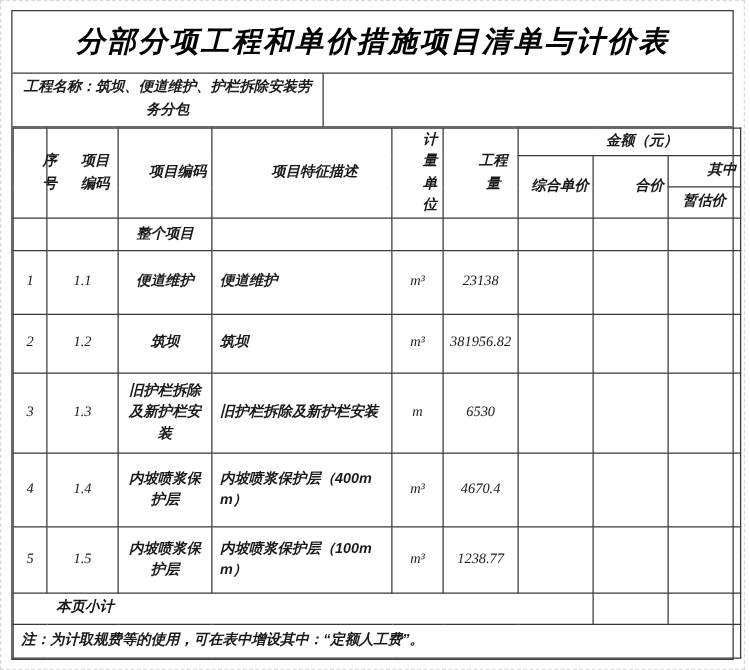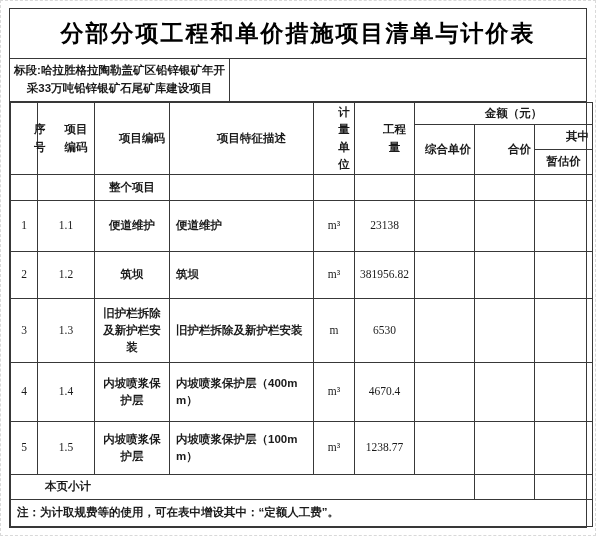--- a/index.html
+++ b/index.html
@@ -9,20 +9,21 @@
     font-family:"Liberation Sans", sans-serif;
     color:#1a1a1a;
     position:relative;
     overflow:hidden;
   }
   .page {
     width:596px; height:536px;
     border:1px dashed #d9d9d9;
     background:#ffffff;
     padding:7px 8px 0 8px;
+    font-style:italic;
   }
   
   .doc { border:1px solid #383838; }
   .title-row {
     height:50px;
     border-bottom:1px solid #383838;
     display:flex; align-items:center; justify-content:center;
   }
   .title-row .t {
     font-size:23px; font-weight:bold; letter-spacing:2px; color:#000;
@@ -68,21 +69,21 @@
 <body>
 
 <div class="page">
   <div class="doc">
 
     <div class="title-row">
       <span class="t">分部分项工程和单价措施项目清单与计价表</span>
     </div>
 
     <div class="info-row">
-      <div class="info-cell b2">标段:哈拉胜格拉陶勒盖矿区铅锌银矿年开采33万吨铅锌银矿石尾矿库建设项目</div>
+      <div class="info-cell b1">工程名称：筑坝、便道维护、护栏拆除安装劳务分包</div>
     </div>
 
     <table>
       <colgroup>
         <col style="width:27px">
           <col style="width:57px">
           <col style="width:75px">
         <col style="width:144px">
           <col style="width:41px">
           <col style="width:60px">

